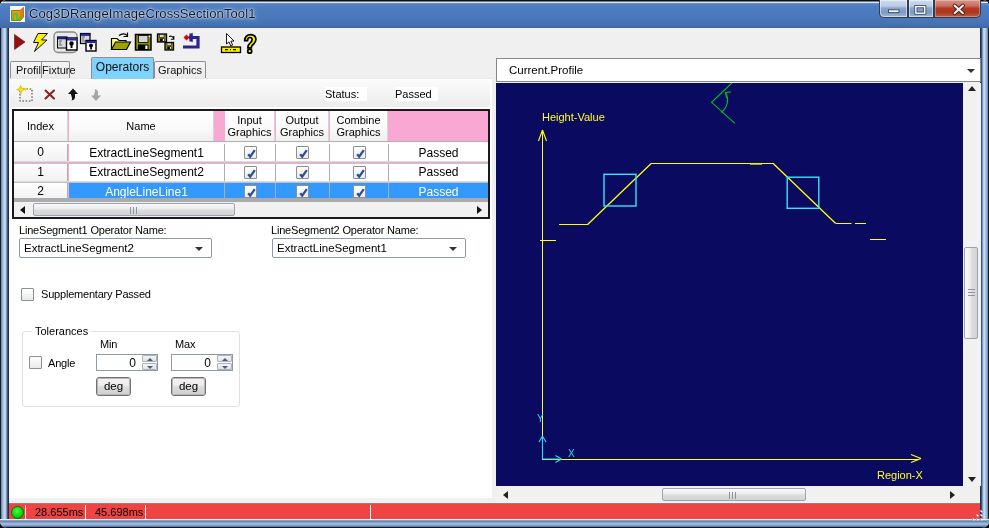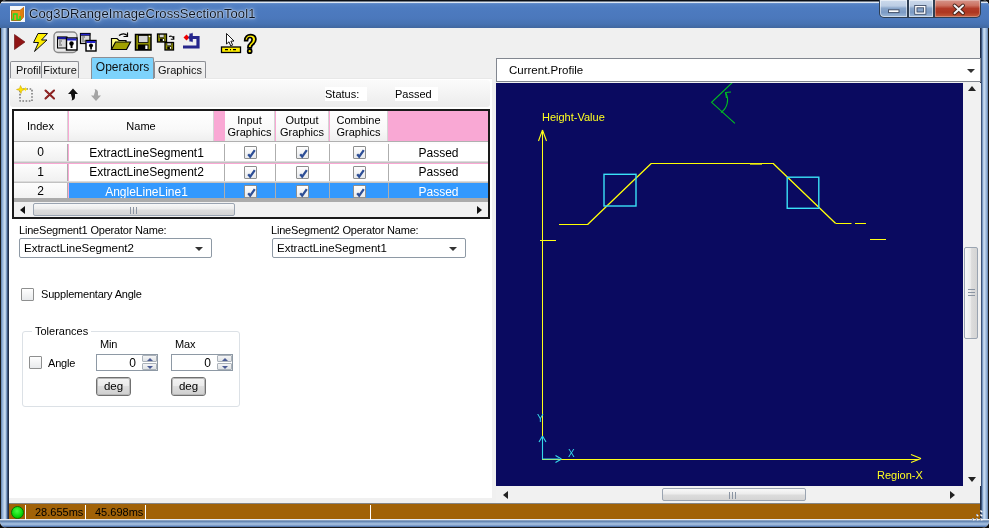--- a/index.html
+++ b/index.html
@@ -62,21 +62,21 @@
 .spinbtn div.su:after{top:1.5px;border-bottom:3.5px solid #4a5a94}
 .spinbtn div.sd:after{top:1.5px;border-top:3.5px solid #4a5a94}
 .btn{position:absolute;width:35px;height:19px;background:linear-gradient(180deg,#f3f3f3 0,#ebebeb 45%,#dddddd 50%,#cfcfcf 100%);border:1px solid #707070;border-radius:3px;outline:1px solid #b8b8b8;outline-offset:-2px;text-align:center;font-size:11.5px;line-height:17px}
 
 #rcombo{left:496px;top:58px;width:485px;height:24px;background:#fff;border:1px solid #828790;font-size:11.5px;line-height:22px;padding-left:12px}
 #canvas{left:496px;top:83px;width:467px;height:403px;background:#0a0a60}
 #vscroll{left:963px;top:83px;width:18px;height:403px;background:#f1f1f1}
 #hscroll2{left:496px;top:486px;width:462px;height:17px;background:#f1f1f1}
 #corner{left:958px;top:486px;width:22px;height:17px;background:#f0f0f0}
 
-#statusbar{left:9px;top:503px;width:971px;height:16px;background:#a16207;border-top:1px solid #858585}
+#statusbar{left:9px;top:503px;width:971px;height:16px;background:#ef4444;border-top:1px solid #858585}
 .ssep{position:absolute;top:1px;width:1px;height:15px;background:#d9d9d9;border-right:1px solid #fff}
 .stxt{position:absolute;top:2px;font-size:11px;color:#000}
 </style></head>
 <body>
 
 <div class="abs" id="titlebar"></div>
 <svg class="abs" id="titleicon" viewBox="0 0 16 16">
  <rect x="0" y="0" width="15" height="16" fill="#f4f7fb"></rect>
  <path d="M1.5 4.5 L10 4.5 L13.5 1.5 L13.5 11 L10.5 14.5 L1.5 14.5 Z" fill="#f0931f" stroke="#a85e08" stroke-width="0.9"></path>
  <path d="M10 4.5 L13.5 1.5 L13.5 11 L10 14 Z" fill="#e07f10"></path>
@@ -153,21 +153,21 @@
  <rect x="212.5" y="19" width="19" height="5.5" fill="#ffee00" stroke="#000" stroke-width="1.3"></rect>
  <path d="M216 21.7 L219 21.7 M221 21.7 L222 21.7 M224 21.7 L227 21.7" stroke="#000" stroke-width="1.3"></path>
 
  <g stroke="#000" stroke-width="1.7" fill="#ffee00">
   <path d="M235.7 12.6 C235.7 8.6 238.4 6.6 241.4 6.6 C244.6 6.6 246.9 8.5 246.9 11.6 C246.9 14.1 245.5 15.4 244.1 16.5 C242.8 17.5 242.3 18.2 242.3 19.9 L238.9 19.9 C238.8 17.5 239.5 16.3 241 15.1 C242.4 14 243.1 13.2 243.1 11.8 C243.1 10.4 242.2 9.5 240.9 9.5 C239.4 9.5 238.6 10.5 238.5 12.6 Z"></path>
   <circle cx="240.7" cy="23.2" r="2"></circle>
     </g>
 </svg>
 
 <div class="tab" style="left:10px;width:43px">Profile</div>
-<div class="tab" style="left:41px;width:38px">Fixture</div>
+<div class="tab" style="left:41px;width:29px">Fixture</div>
 <div class="tab" id="tabops" style="left:91px;width:63px">Operators</div>
 <div class="tab" style="left:154px;width:52px">Graphics</div>
 <div class="abs" id="tabpage"></div>
 <div class="abs" id="tstrip"></div>
 <svg class="abs" style="left:12px;top:85px" width="300" height="20">
 
  <rect x="8" y="4" width="12" height="12" fill="none" stroke="#444" stroke-width="1.1" stroke-dasharray="1.6 1.6"></rect>
  <path d="M8.5 0.5 L10 3.5 L13 4.5 L10 5.5 L9 8.5 L7.5 5.5 L4.5 4.5 L7.5 3.5 Z" fill="#ffe200" stroke="#c8a000" stroke-width="0.5"></path>
  <path d="M13.5 2 L14.2 3.6 L16 4.2 L14.2 4.8 L13.5 6.5 L12.8 4.8 L11 4.2 L12.8 3.6 Z" fill="#ffe200"></path>
 
@@ -280,21 +280,21 @@
         <i></i>
       </div>
  </div>
 </div>
 
 <div class="lbl" style="left:19px;top:224px">LineSegment1 Operator Name:</div>
 <div class="combo" style="left:19px;top:238px;width:193px">ExtractLineSegment2<div class="carr" style="left:175px"></div></div>
 <div class="lbl" style="left:271px;top:224px">LineSegment2 Operator Name:</div>
 <div class="combo" style="left:272px;top:238px;width:194px">ExtractLineSegment1<div class="carr" style="left:176px"></div></div>
 <div class="abs cbx" style="left:21px;top:288px"></div>
-<div class="lbl" style="left:41px;top:288px">Supplementary Angle</div>
+<div class="lbl" style="left:41px;top:288px">Supplementary Passed</div>
 
 <div class="abs" id="grp"></div>
 <div class="abs" id="grplbl">Tolerances</div>
 <div class="lbl" style="left:100px;top:338px">Min</div>
 <div class="lbl" style="left:175px;top:338px">Max</div>
 <div class="abs cbx" style="left:29px;top:356px"></div>
 <div class="lbl" style="left:48px;top:357px">Angle</div>
 <div class="spin" style="left:96px;top:354px">
     <div class="spintxt">0</div>
  <div class="spinbtn">

